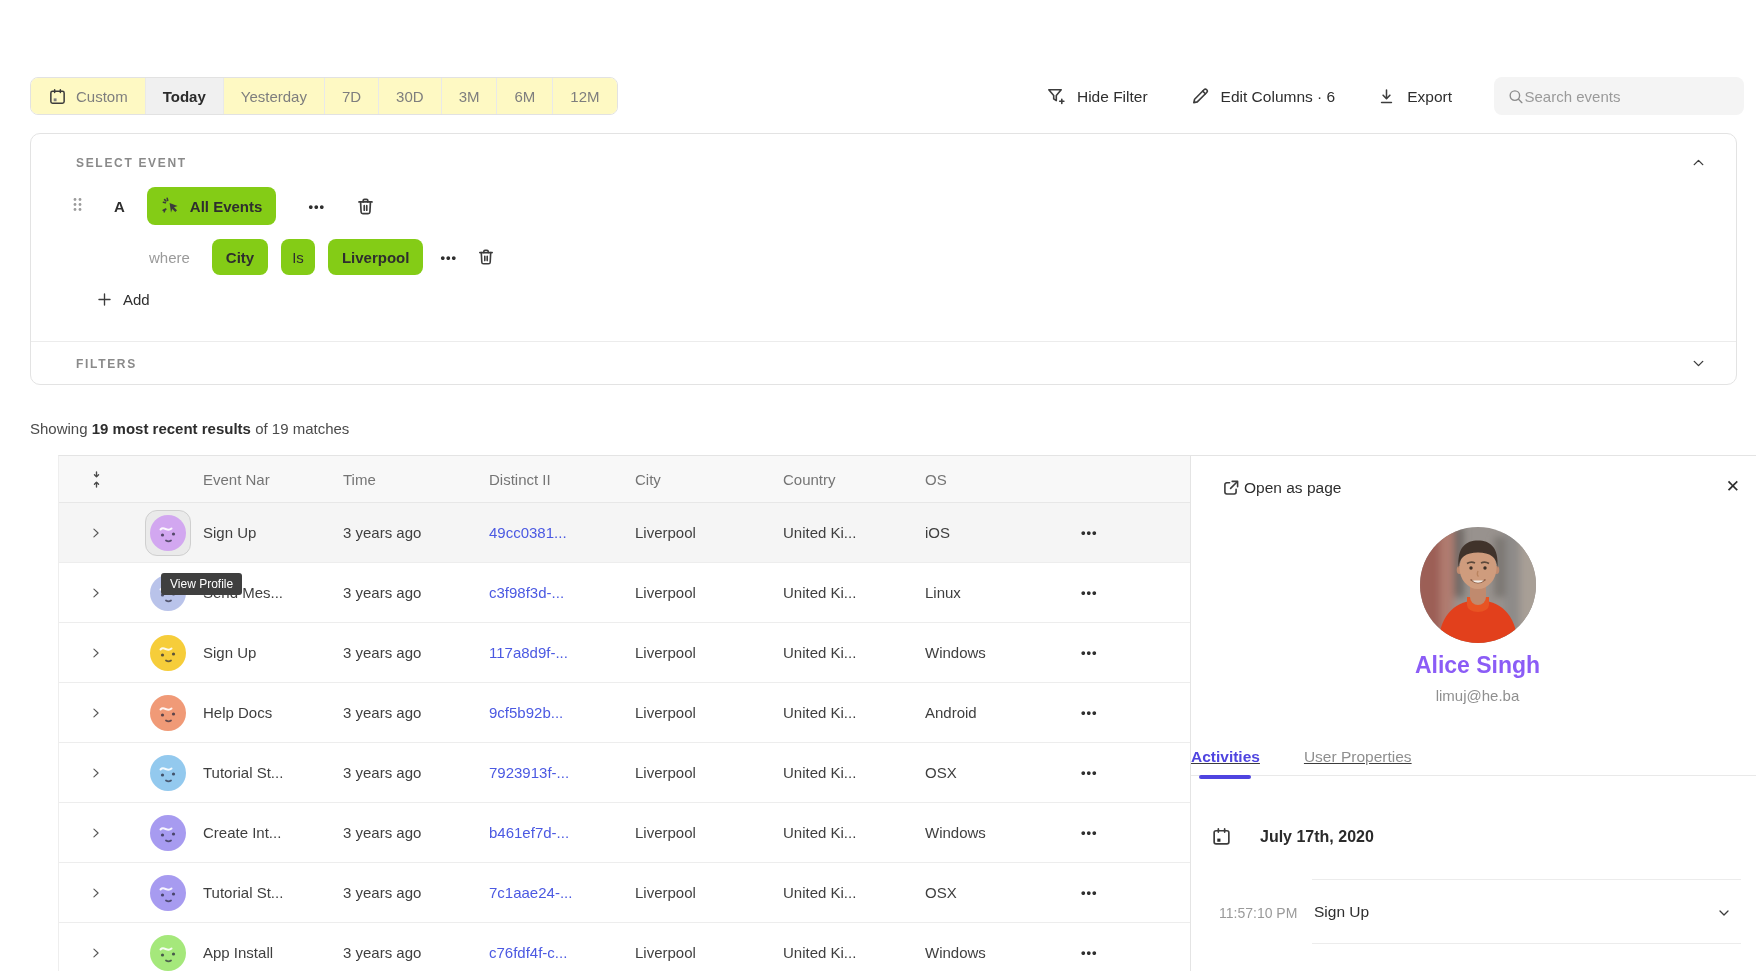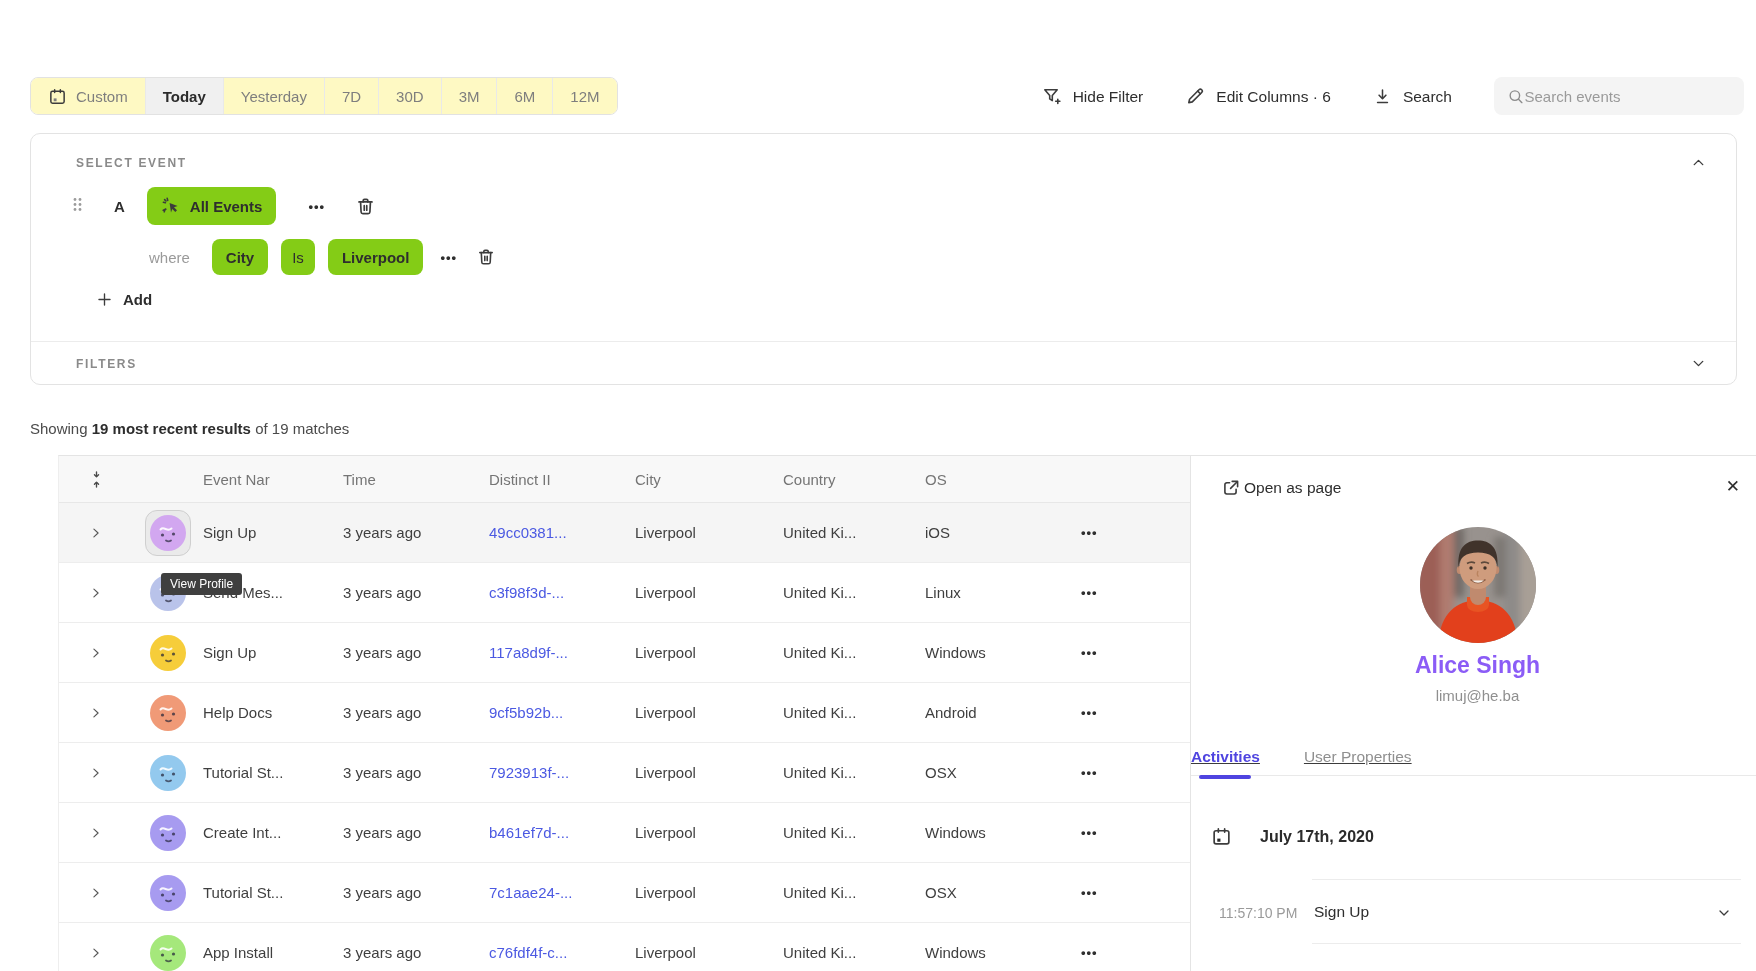--- a/index.html
+++ b/index.html
@@ -34,21 +34,21 @@
   .pill { display:inline-flex; align-items:center; gap:9px; background:#84cc16; border:none; border-radius:8px; height:38px; padding:0 14px; font-size:15px; font-weight:bold; color:#2e2e2e; cursor:pointer; font-family:inherit; }
   .pill.sm { height:36px; }
   .pill.op { font-weight:normal; padding:0 11px; }
   .event-pill { margin-left:22px; }
   .more-btn { background:none; border:none; color:#2f2f2f; font-size:13px; font-weight:bold; letter-spacing:1px; cursor:pointer; padding:4px; }
   .qrow-a .more-btn { margin-left:28px; }
   .icon-btn { background:none; border:none; cursor:pointer; padding:2px; }
   .qrow-a .icon-btn { margin-left:24px; }
   .qrow-where { position:absolute; left:118px; top:105px; height:36px; display:flex; align-items:center; gap:13px; }
   .where-label { color:#9a9a9a; font-size:15px; margin-right:9px; }
-  .add-btn { position:absolute; left:65px; top:157px; display:flex; align-items:center; gap:10px; background:none; border:none; font-size:15px; font-weight:bold; color:#2e2e2e; cursor:pointer; }
+  .add-btn { position:absolute; left:65px; top:157px; display:flex; align-items:center; gap:10px; background:none; border:none; font-size:15px; font-weight:normal; color:#2e2e2e; cursor:pointer; }
   .panel-divider { position:absolute; left:0; right:0; top:207px; border-top:1px solid #ececec; }
   .filters-row { position:absolute; left:0; right:0; top:207px; height:45px; display:flex; align-items:center; padding:0 27px 0 45px; }
   .filters-row .spacer { flex:1; }
   .collapse-top { position:absolute; right:27px; top:18px; background:none; border:none; cursor:pointer; padding:2px; }
   .chev-btn { background:none; border:none; cursor:pointer; padding:2px; }
 
   
   .summary { position:absolute; left:30px; top:420px; font-size:15px; color:#4a4a4a; }
   .summary b { color:#2d2d2d; }
 
@@ -127,21 +127,21 @@
         <path d="M12.7 5.1l2.7 2.7"></path>
       </svg>
       <span>Edit Columns · 6</span>
     </button>
     <button class="tool-btn">
       <svg class="ic" width="19" height="19" viewBox="0 0 20 20">
         <path d="M10 3.2v8.6"></path>
         <polyline points="6.4 8.6 10 12.2 13.6 8.6"></polyline>
         <path d="M4.8 16.2h10.4"></path>
       </svg>
-      <span>Search</span>
+      <span>Export</span>
     </button>
     <div class="search-box">
       <svg class="ic" width="19" height="19" viewBox="0 0 20 20" style="stroke:#8d8d8d">
         <circle cx="9" cy="9" r="5.4"></circle>
         <path d="M13.2 13.2l3.8 3.8"></path>
       </svg>
       <input type="text" placeholder="Search events" style="">
     </div>
   </div>
 

